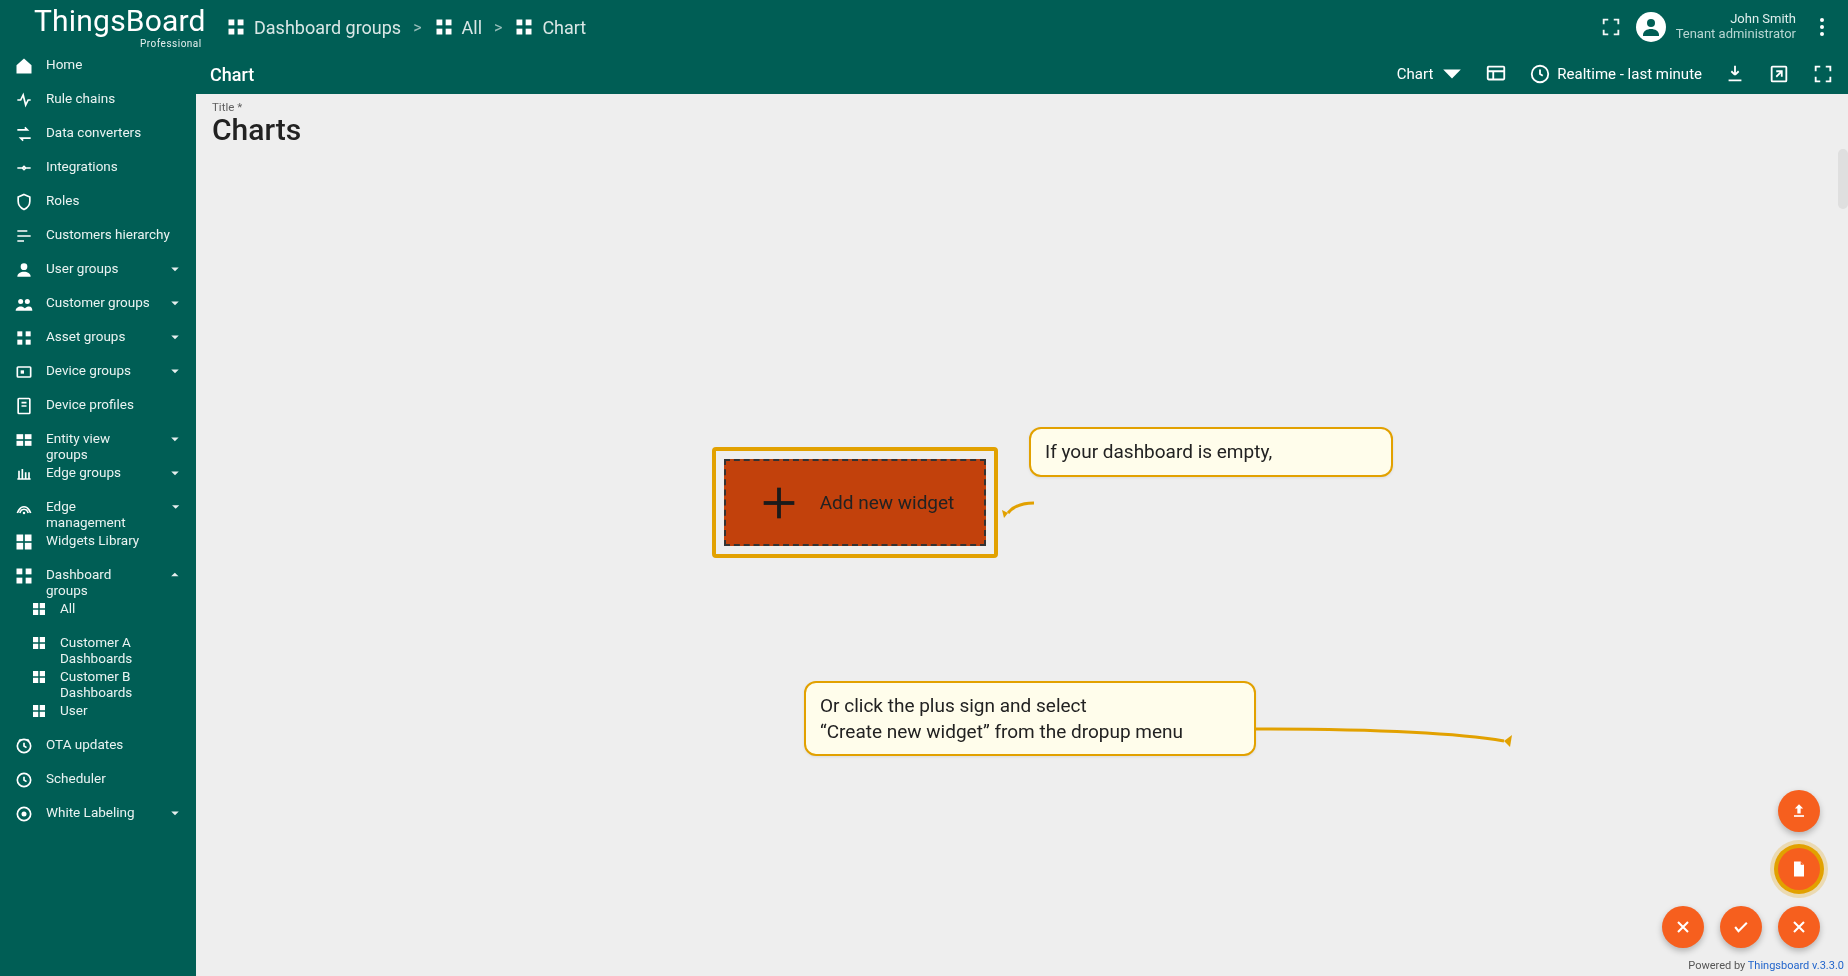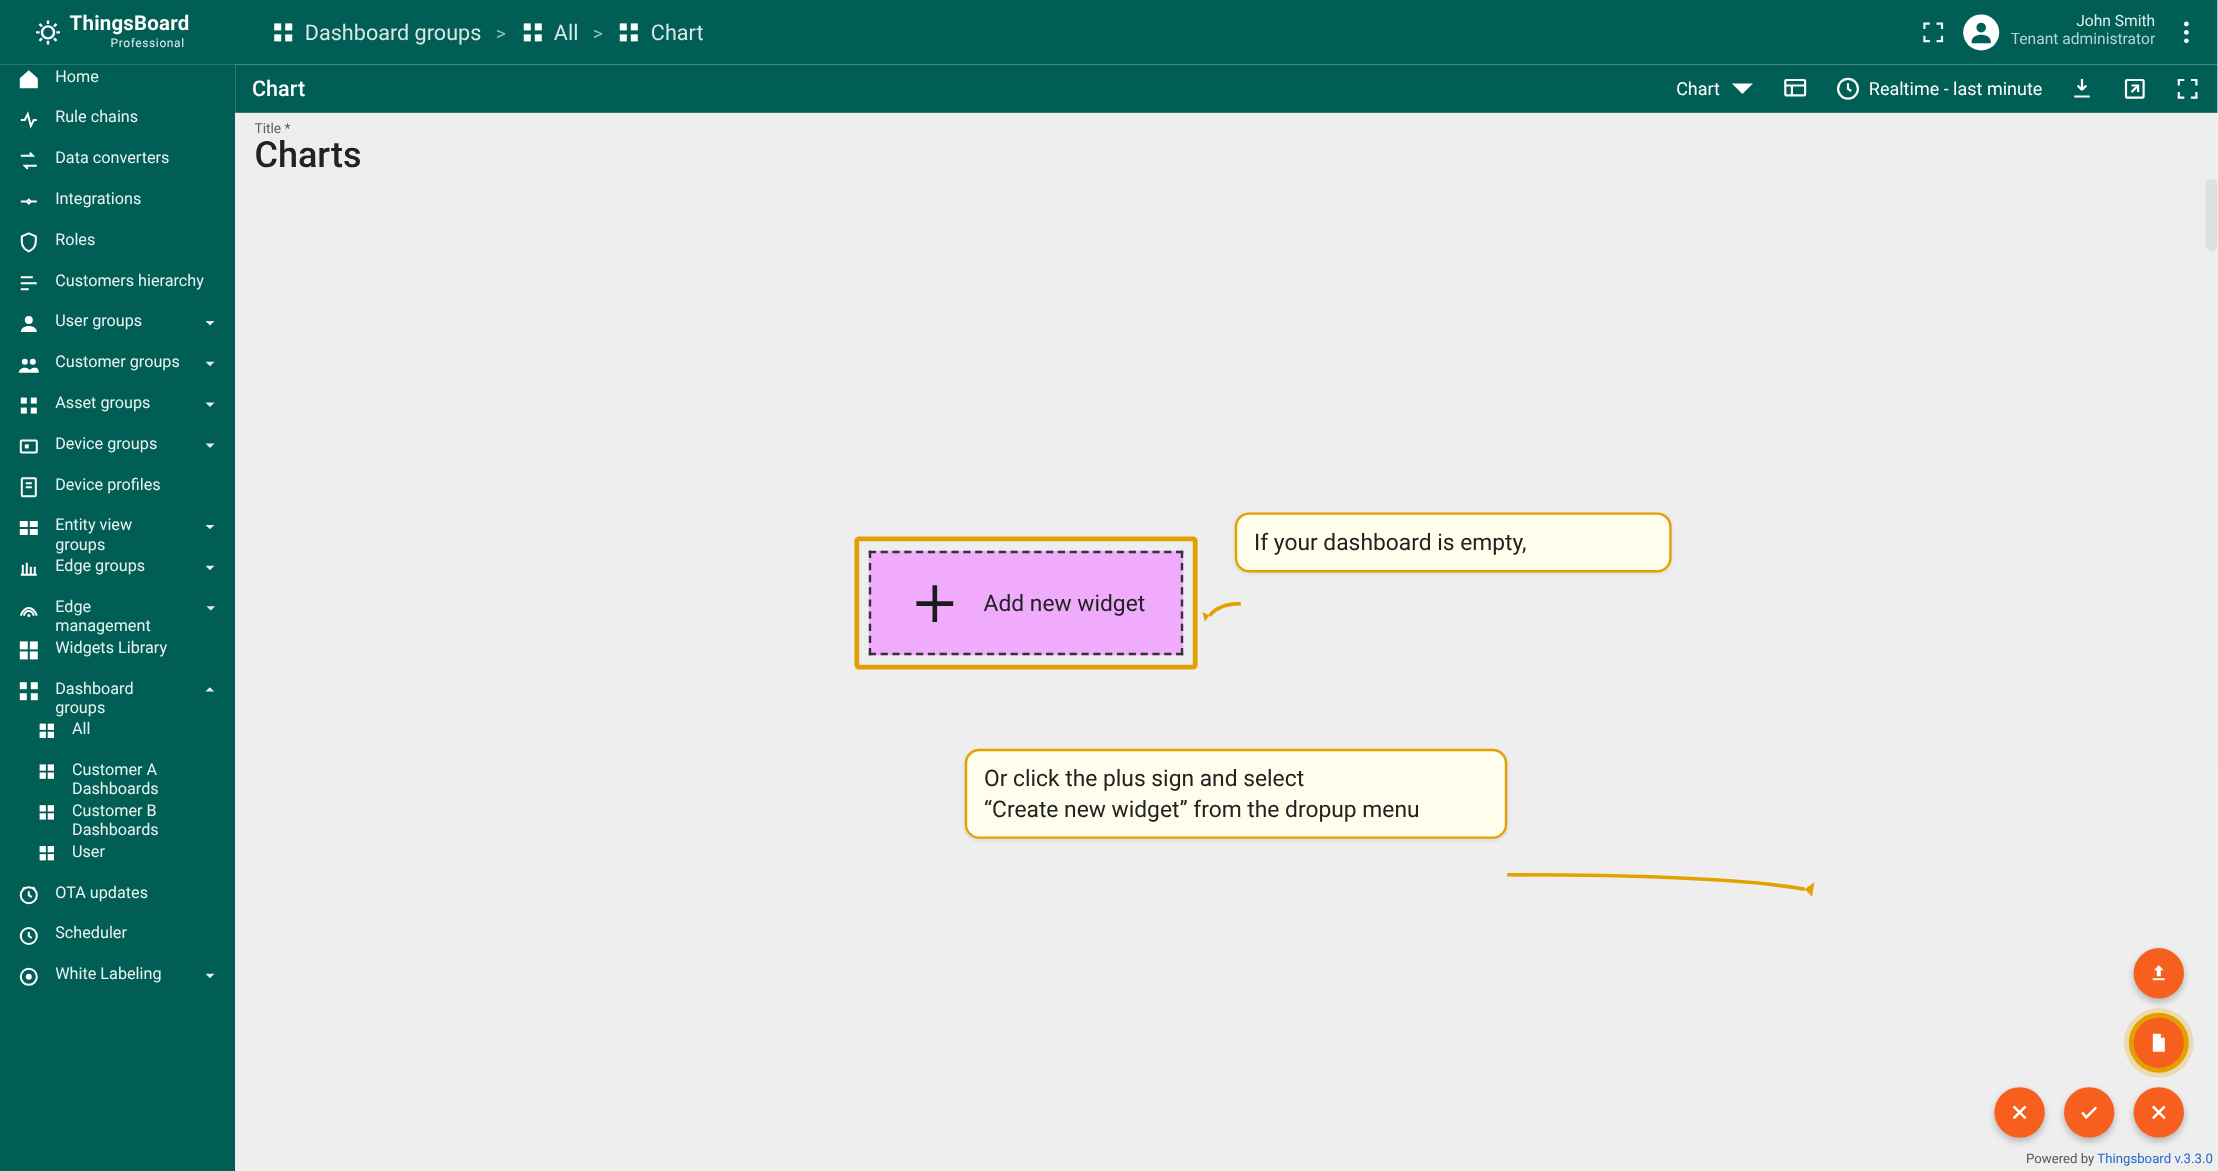--- a/index.html
+++ b/index.html
@@ -9,21 +9,21 @@
   
   .topbar {
     height: 54px;
     background: #005E55;
     display: flex;
     align-items: center;
     color: #fff;
     padding: 0 8px 0 0;
   }
   .logo-block { width: 196px; display: flex; align-items: center; padding-left: 28px; gap: 6px; }
-  .logo-text { font-size: 17px; font-weight: 700; letter-spacing: .2px; line-height:1; }
+  .logo-text { font-size: 30px; font-weight: 400; letter-spacing: .2px; line-height:1; }
   .logo-sub { font-size: 10px; font-weight:400; letter-spacing:.5px; opacity:.9; display:block; text-align:right; margin-top:2px; margin-right:4px;}
   .logo-svg { width:24px; height:24px; }
 
   .breadcrumb { display:flex; align-items:center; gap:12px; margin-left:30px; color: rgba(255,255,255,.85); font-size:18px; }
   .breadcrumb .sep { opacity:.7; font-size:16px; }
   .bc-item { display:flex; align-items:center; gap:8px; cursor:pointer;}
   .bc-icon { width:20px; height:20px; }
 
   .topbar-spacer { flex:1; }
   .topbar-right { display:flex; align-items:center; gap:14px; padding-right:6px;text-align:right;}
@@ -92,38 +92,38 @@
     border-radius:4px;
     padding:8px;
     background:transparent;
   }
   .add-widget-inner {
     width:100%; height:100%;
     border:2px dashed #333;
     display:flex; align-items:center; justify-content:center;
     gap:18px;
     cursor:pointer;
-    background:#f0abfc;
+    background:#c2410c;
   }
   .add-widget-inner svg{ width:46px; height:46px;}
   .add-widget-inner span{ font-size:19px; color:#222;}
 
   .callout {
     position:absolute;
     background:#fffdeb;
     border:2px solid #E2A100;
     border-radius:12px;
     padding:10px 14px;
     font-size:19px;
     color:#222;
     line-height:1.35;
     box-shadow:0 1px 3px rgba(0,0,0,.08);
   }
   .callout1 { left:833px; top:280px; width:364px;}
-  .callout2 { left:608px; top:477px; width:452px;}
+  .callout2 { left:608px; top:534px; width:452px;}
 
   .arrow1 {
     position:absolute;
     left:800px; top:348px;
     width:40px; height:30px;
   }
   .arrow2 {
     position:absolute;
     left:1058px; top:570px;
     width:270px; height:40px;

